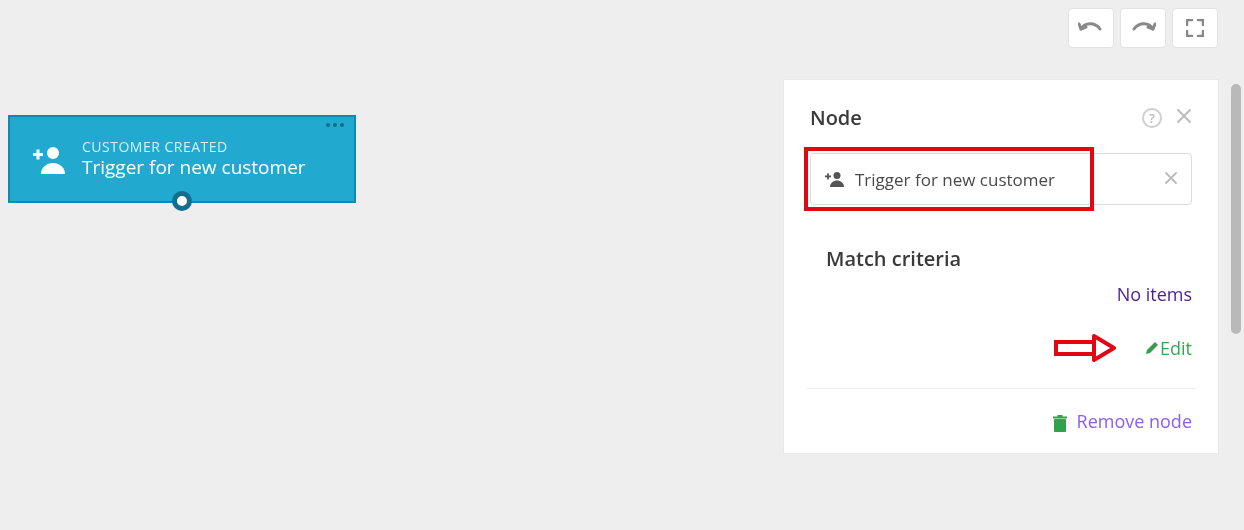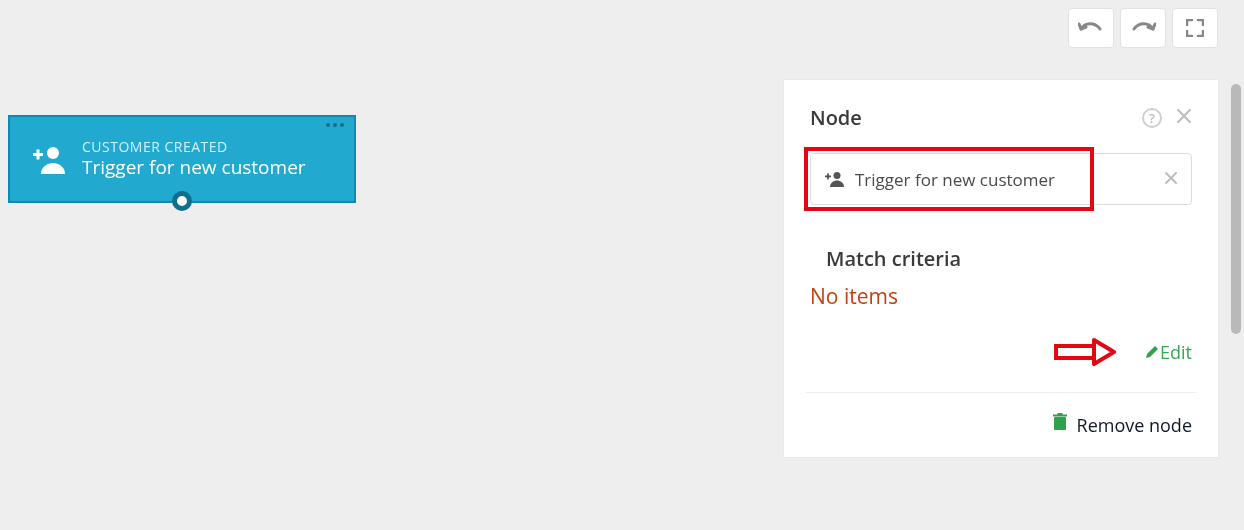--- a/index.html
+++ b/index.html
@@ -157,44 +157,44 @@
     border: 4px solid #e30613;
     pointer-events: none;
   }
 
   .section h4 {
     margin: 0 16px 10px;
     font-size: 20px;
     font-weight: 600;
     color: #3a3a3a;
   }
-  .muted { color: #c2410c; font-size: 21px; }
+  .muted { color: #4c1d95; font-size: 18px; text-align: right; }
   .edit-line {
     display: flex;
     justify-content: flex-end;
     align-items: center;
     color: #34a853;
     font-size: 18px;
     margin-top: 30px;
     cursor: pointer;
     position: relative;
   }
   .arrow-annot {
     position: absolute;
     right: 76px;
     top: -2px;
     pointer-events: none;
   }
   .divider { border: none; border-top: 1px solid #eee; margin: 28px -4px 20px; }
   .remove-line {
     display: flex;
     justify-content: flex-end;
-    align-items: flex-start;
+    align-items: flex-end;
     gap: 10px;
-    color: #0f172a;
+    color: #8b5cf6;
     font-size: 18px;
     cursor: pointer;
   }
 
   .scrollbar {
     position: absolute;
     right: 3px;
     top: 84px;
     width: 10px;
     height: 250px;

